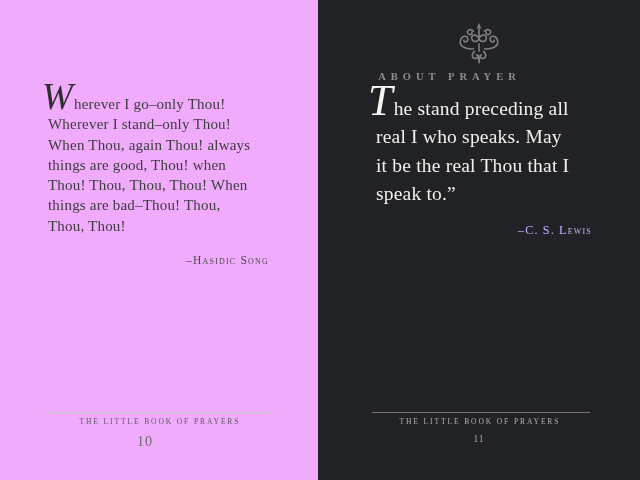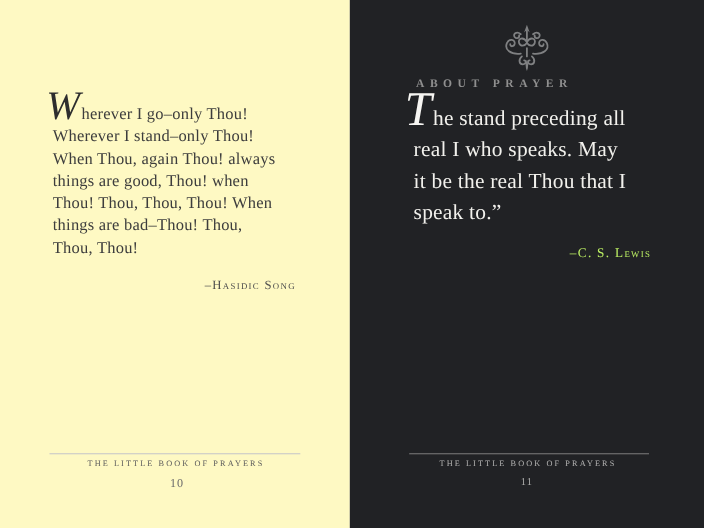--- a/index.html
+++ b/index.html
@@ -4,21 +4,21 @@
 <style>
   html, body { margin: 0; padding: 0; background: #ffffff; }
   .spread {
     position: relative;
     width: 640px; height: 480px;
     display: flex;
     font-family: "Liberation Serif", "DejaVu Serif", serif;
     overflow: hidden;
   }
   .page { position: relative; height: 480px; overflow: hidden; }
-  .page-left  { width: 318px; background: #fef9c3; }
+  .page-left  { width: 318px; background: #f0abfc; }
   .page-right { width: 322px; background: #212225; }
 
   
   .page-left .quote-block { position: absolute; left: 48px; top: 94px; }
   .page-left .qline {
     font-size: 15px; line-height: 20.3px; color: #3d3d3d;
     white-space: nowrap; letter-spacing: 0.2px;
   }
   .page-left .dropcap {
     font-size: 37px; font-style: italic; line-height: 0;
@@ -31,22 +31,22 @@
   }
   .page-left .footer-rule {
     position: absolute; left: 45px; top: 412px;
     width: 228px; height: 1px; background: #c9c9c9;
   }
   .page-left .footer-title {
     position: absolute; left: 0; top: 417px; width: 318px; text-align: center;
     font-size: 7.5px; letter-spacing: 1.9px; text-indent: 1.9px; color: #5b5b5b;
   }
   .page-left .page-number {
-    position: absolute; left: 16px; top: 434px; width: 290px; text-align: center;
-    font-size: 11px; letter-spacing: 1px; color: #6a6a6a;
+    position: absolute; left: 0; top: 434px; width: 290px; text-align: center;
+    font-size: 14px; letter-spacing: 1px; color: #6a6a6a;
   }
 
   
   .page-right .ornament {
     position: absolute; top: 21px; left: 0; width: 322px; text-align: center;
   }
   .page-right .heading {
     position: absolute; top: 71px; left: 0; width: 258px; text-align: center;
     font-size: 10.5px; letter-spacing: 5px; text-indent: 5px; color: #8f8f8f;
     white-space: nowrap;
@@ -57,21 +57,21 @@
     font-size: 19.5px; line-height: 28.4px; color: #f2f1ed;
     white-space: nowrap; letter-spacing: 0.2px;
   }
   .page-right .dropcap {
     font-size: 44px; font-style: italic; line-height: 0;
     margin-left: -8px; margin-right: 1px; color: #f6f5f2;
   }
   .page-right .attribution {
     margin-top: 14px; width: 216px; text-align: right;
     font-variant: small-caps; font-size: 12px; letter-spacing: 1.2px;
-    color: #bef264; white-space: nowrap;
+    color: #c4b5fd; white-space: nowrap;
   }
   .page-right .footer-rule {
     position: absolute; left: 54px; top: 412px;
     width: 218px; height: 1px; background: #757575;
   }
   .page-right .footer-title {
     position: absolute; left: 0; top: 417px; width: 322px; text-align: center;
     font-size: 7.5px; letter-spacing: 1.9px; text-indent: 1.9px; color: #b3b3b2;
   }
   .page-right .page-number {

